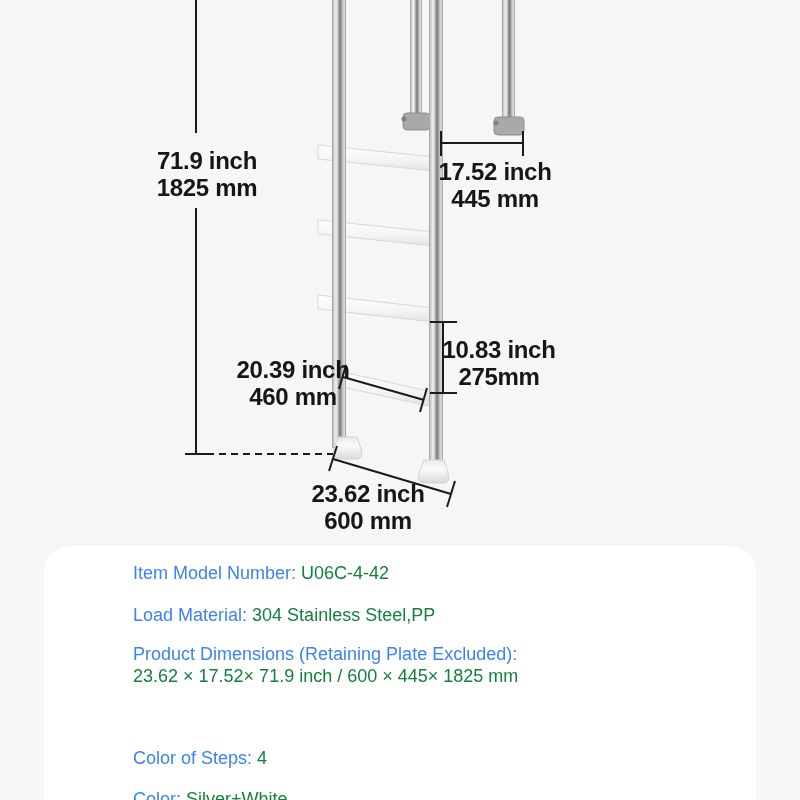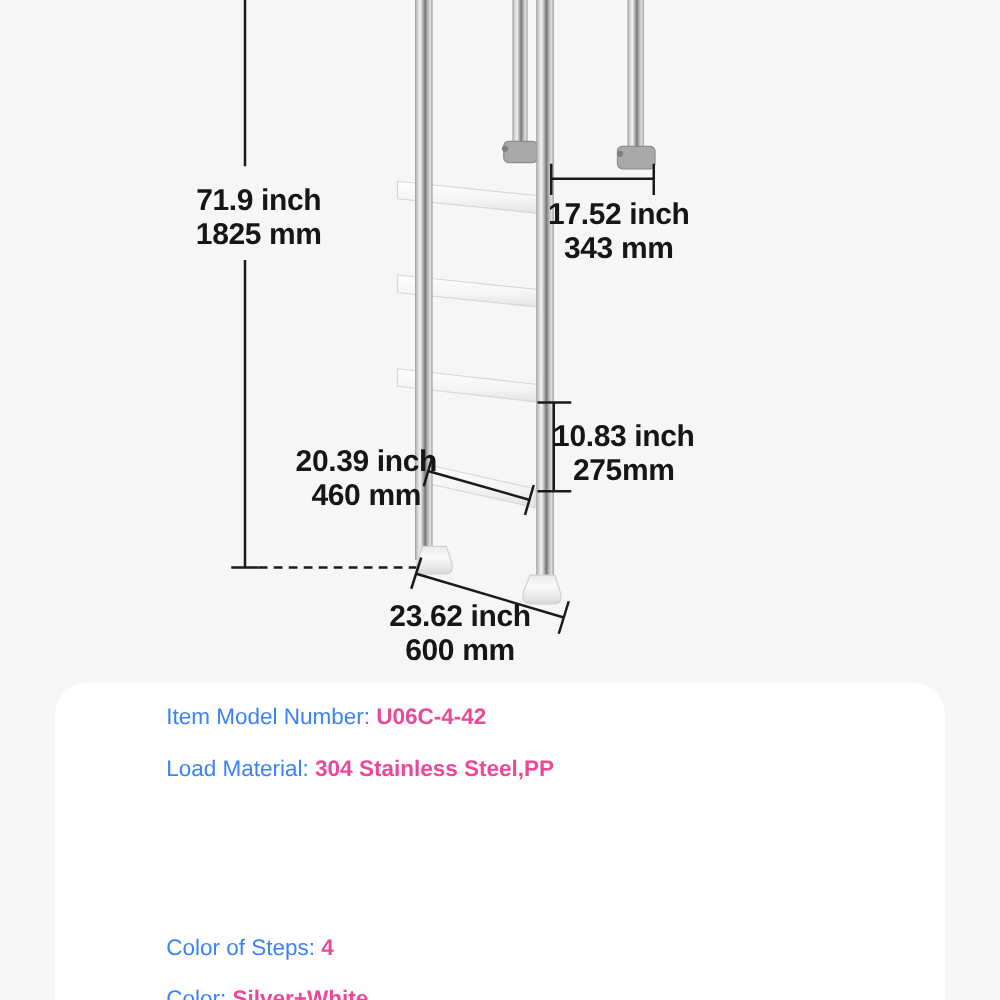--- a/index.html
+++ b/index.html
@@ -36,21 +36,21 @@
   .spec-row{
     position:absolute;
     left:89px;right:30px;
     height:22px;
     font-size:18px;
     line-height:22px;
     color:#1c1c1c;
     white-space:nowrap;
   }
   .spec-label{font-weight:400;color:#3b82f6;}
-  .spec-value{font-weight:700;color:#ec4899;margin-left:5px;}
+  .spec-value{font-weight:400;color:#15803d;margin-left:5px;}
   .spec-value.block{display:block;margin-left:0;}
   .r0{top:16px;} .r1{top:58px;} .r2{top:97px;}
   .r3{top:160px;} .r4{top:201px;} .r5{top:242px;}
   .spec-row.two-line{height:44px;}
   .spec-row.two-line .spec-value{margin-top:0px;}
 </style>
 </head>
 <body>
 
 <div class="stage">
@@ -127,21 +127,21 @@
       <path d="M455,481 L447,507"></path>
     </g>
   </svg>
 
   <div class="dim-label" style="left:207px;top:147px;">
     <span>71.9 inch</span><br>
     <span>1825 mm</span>
   </div>
   <div class="dim-label" style="left:495px;top:158px;">
     <span>17.52 inch</span><br>
-    <span>343 mm</span>
+    <span>445 mm</span>
   </div>
   <div class="dim-label" style="left:499px;top:336px;">
     <span>10.83 inch</span><br>
     <span>275mm</span>
   </div>
   <div class="dim-label" style="left:293px;top:356px;">
     <span>20.39 inch</span><br>
     <span>460 mm</span>
   </div>
   <div class="dim-label" style="left:368px;top:480px;">
@@ -152,20 +152,23 @@
   <div class="spec-card">
 
     <div class="spec-row r0">
       <span class="spec-label">Item Model Number:</span><span class="spec-value">U06C-4-42</span>
     </div>
 
     <div class="spec-row r1">
       <span class="spec-label">Load Material:</span><span class="spec-value">304 Stainless Steel,PP</span>
     </div>
 
+    <div class="spec-row r2 two-line">
+      <span class="spec-label">Product Dimensions (Retaining Plate Excluded):</span><span class="spec-value block">23.62 × 17.52× 71.9 inch / 600 × 445× 1825 mm</span>
+    </div>
 
 
     <div class="spec-row r4">
       <span class="spec-label">Color of Steps:</span><span class="spec-value">4</span>
     </div>
 
     <div class="spec-row r5">
       <span class="spec-label">Color:</span><span class="spec-value">Silver+White</span>
     </div>
 

